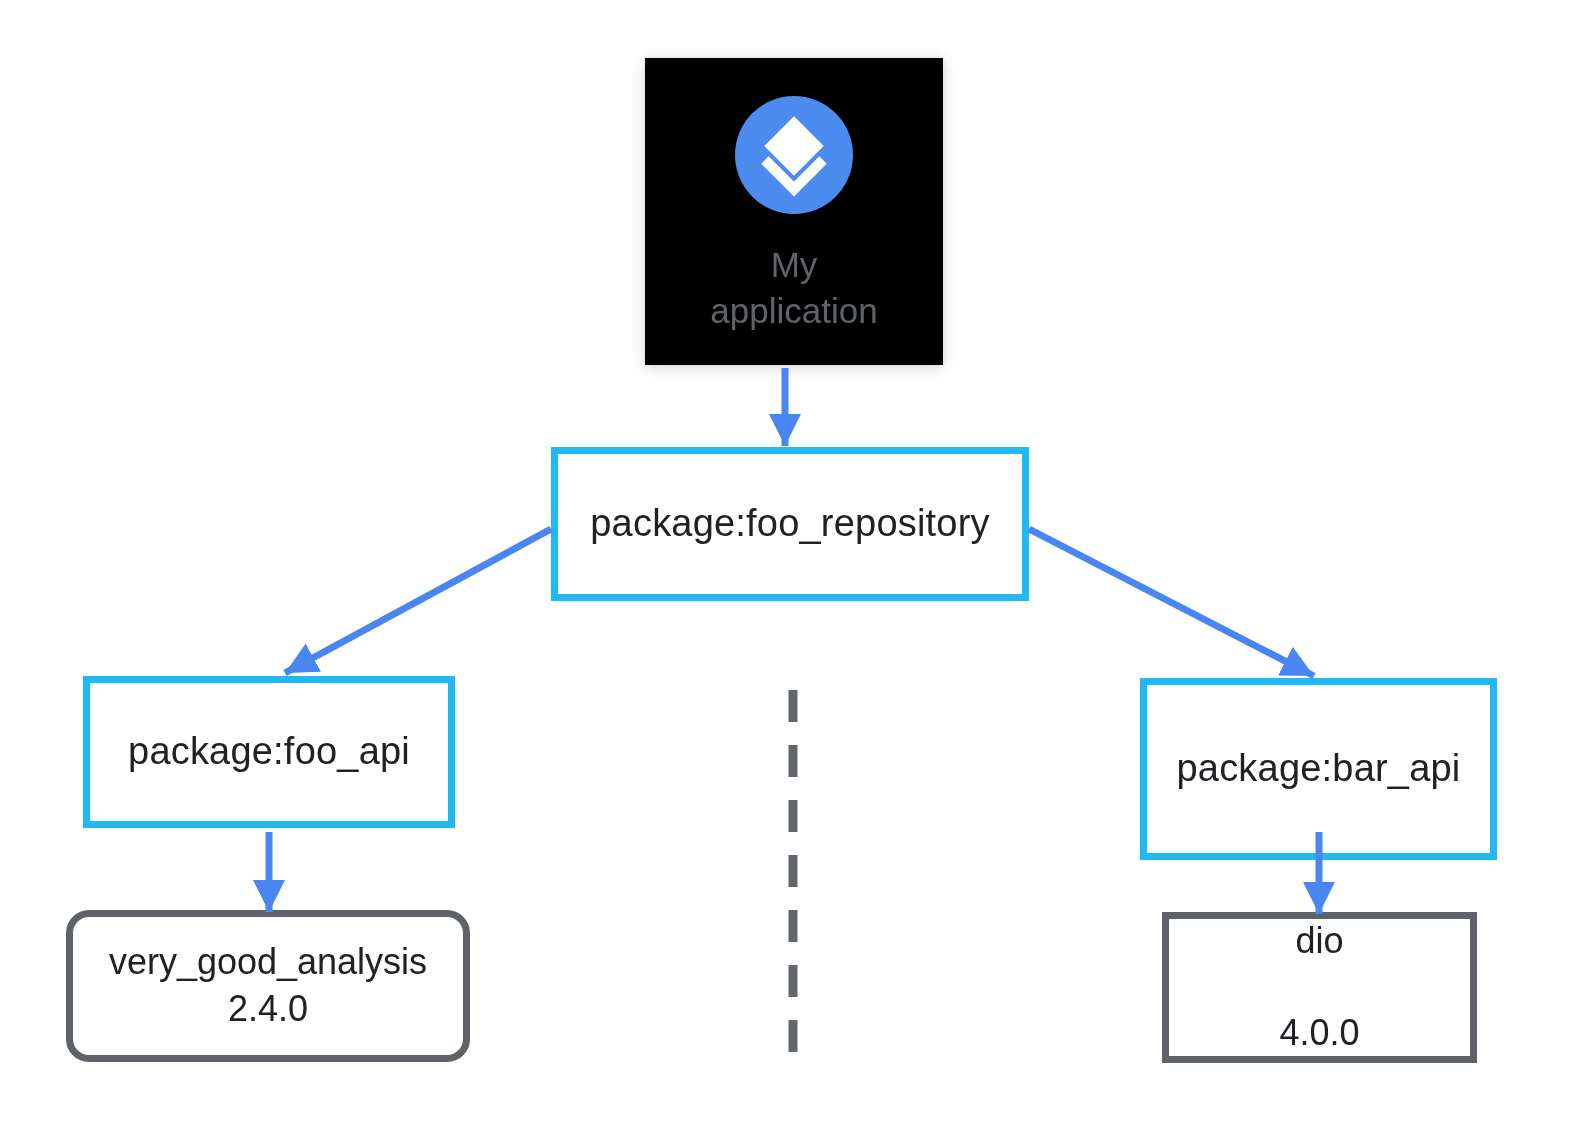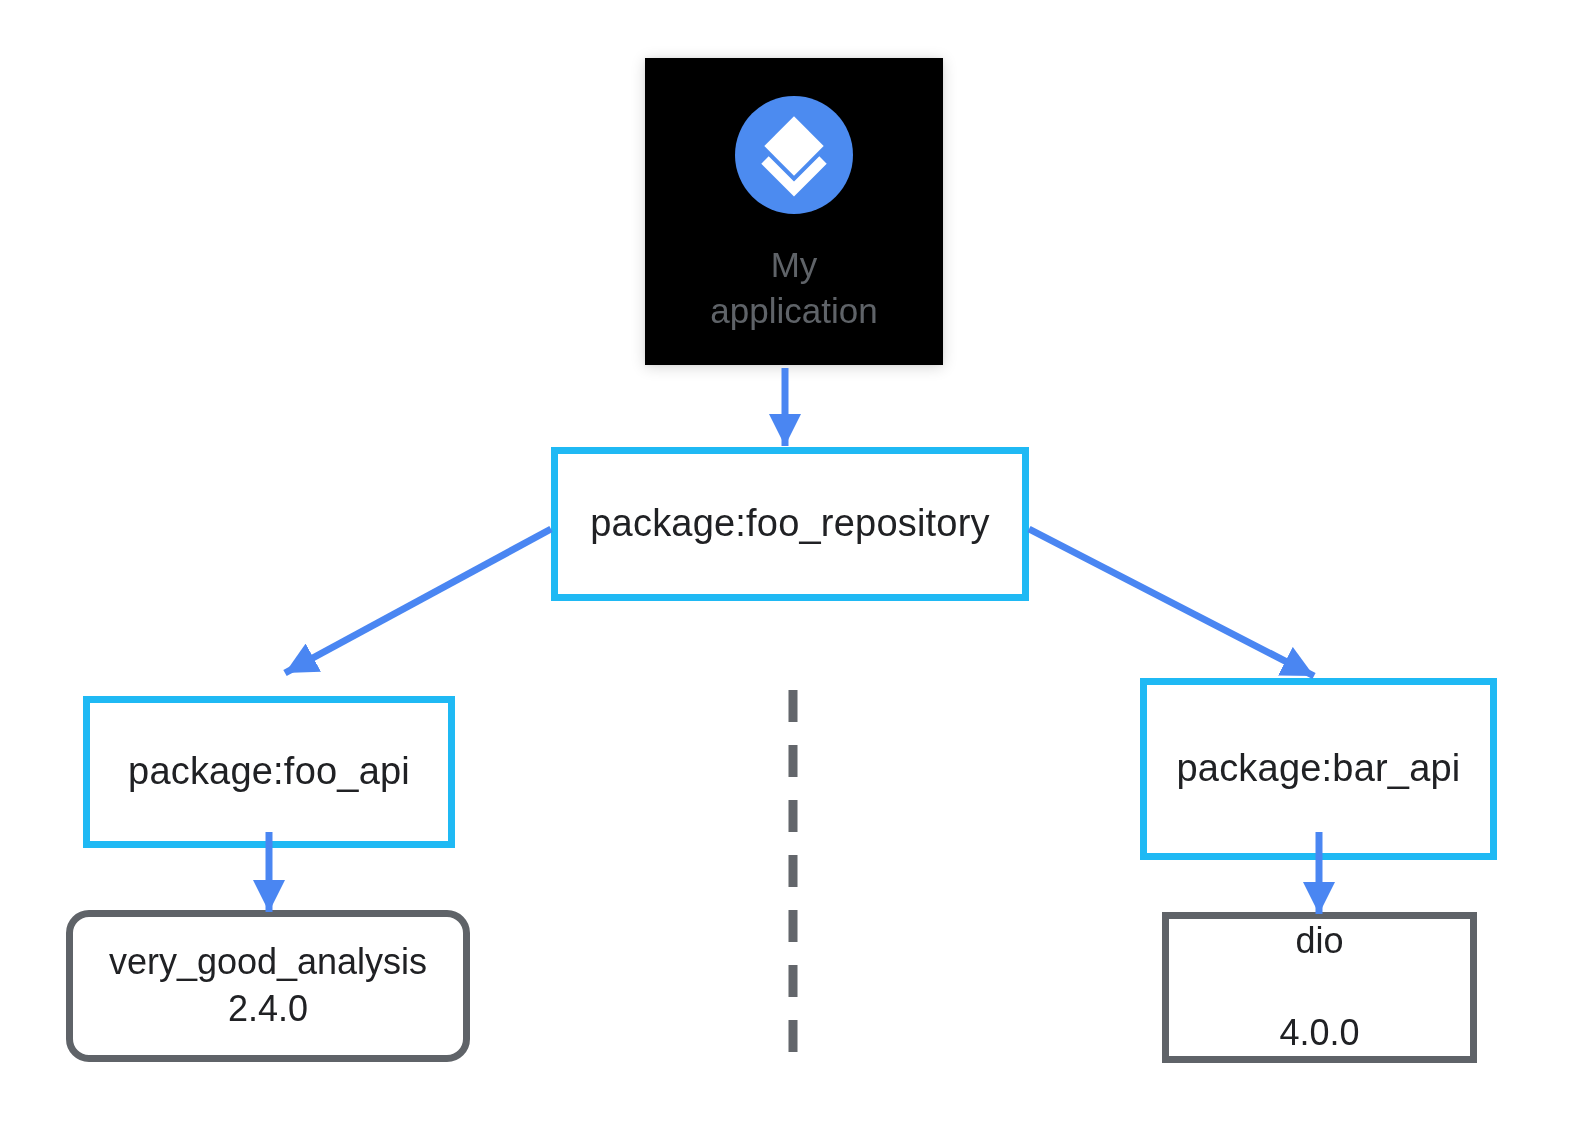--- a/index.html
+++ b/index.html
@@ -106,21 +106,21 @@
       <path class="icon-glyph-stroke" d="M30,64 L59,93 L88,64"></path>
     </svg>
     <div class="app-label">My
 application</div>
   </div>
 
   <div class="node pkg" style="left:551px; top:447px; width:478px; height:154px;">
     <div class="label">package:foo_repository</div>
   </div>
 
-  <div class="node pkg" style="left:83px; top:696px; width:372px; height:152px;">
+  <div class="node pkg" style="left:83px; top:676px; width:372px; height:152px;">
     <div class="label">package:foo_api</div>
   </div>
 
   <div class="node pkg" style="left:1140px; top:678px; width:357px; height:182px;">
     <div class="label">package:bar_api</div>
   </div>
 
   <div class="node ext" style="left:66px; top:910px; width:404px; height:152px;border-radius:23px;">
     <div class="line">very_good_analysis</div>
     <div class="line">2.4.0</div>

